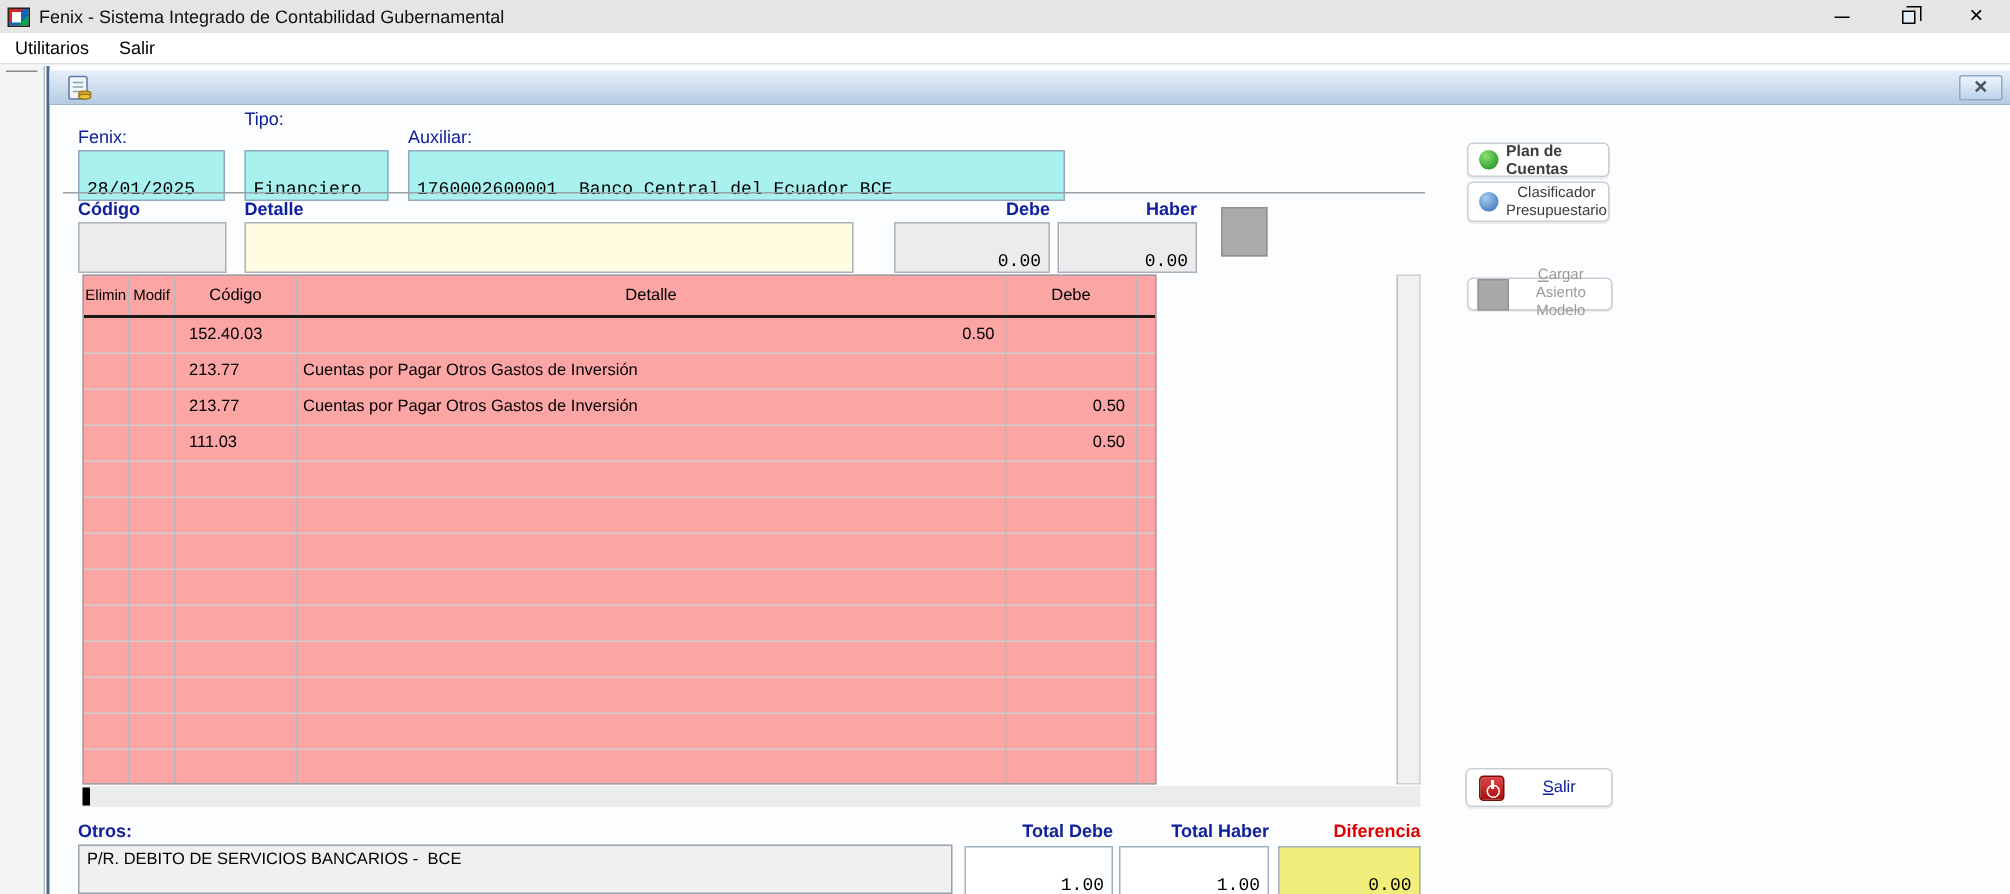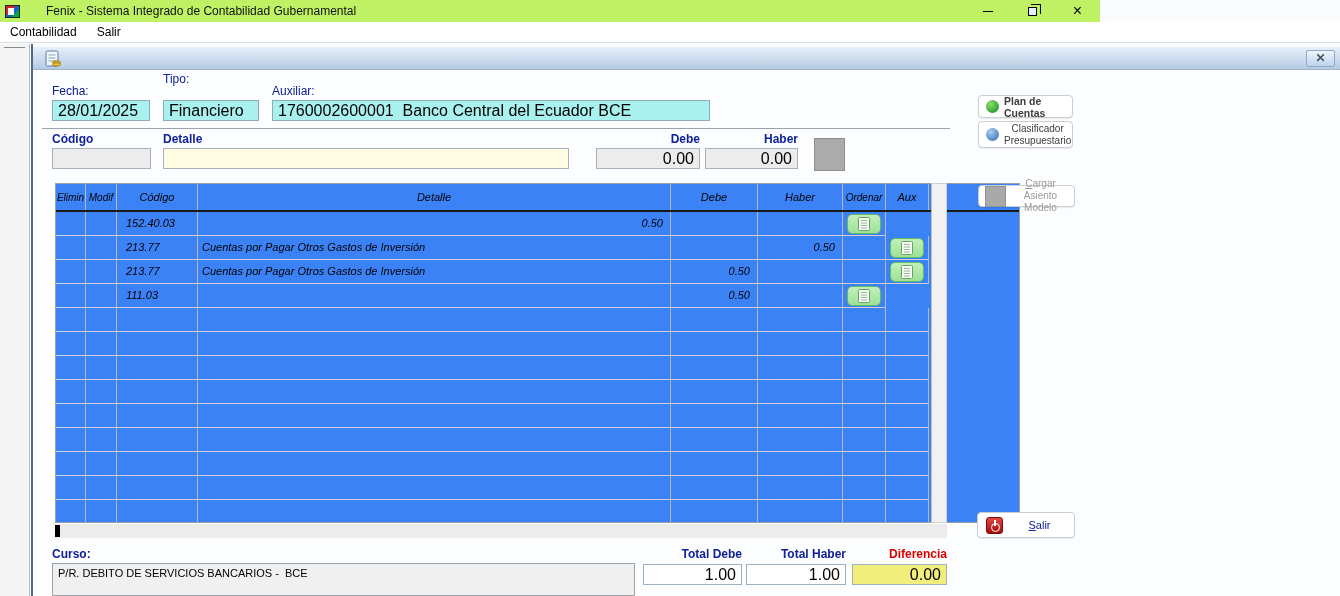--- a/index.html
+++ b/index.html
@@ -1,20 +1,20 @@
 <!DOCTYPE html>
 <html><head>
 <meta charset="utf-8">
 <style>
   * { margin:0; padding:0; box-sizing:border-box; }
   html,body { width:1340px; height:596px; overflow:hidden; }
   body { font-family:"Liberation Sans", sans-serif; background:#fbfcfd; position:relative; font-size:12px; color:#000; }
 
   
-  .titlebar { position:absolute; left:0; top:0; width:1100px; height:22px; background:#bef264; display:flex; align-items:center;gap:20px; }
+  .titlebar { position:absolute; left:0; top:0; width:1340px; height:22px; background:#e5e5e5; display:flex; align-items:center; }
   .app-icon { width:15px; height:13px; margin:0 6px 0 5px; position:relative; background:linear-gradient(135deg,#d22 0 40%,#16b 40% 70%,#0a4 70%); border:1px solid #222; }
   .app-icon::after { content:""; position:absolute; left:2px; top:2px; width:6px; height:7px; background:#fff; }
   .title-text { font-size:12px; color:#111; }
   .win-controls { position:absolute; right:0; top:0; height:22px; display:flex; }
   .win-btn { width:45px; height:22px; display:flex; align-items:center; justify-content:center; cursor:default; }
   .glyph-min { width:10px; border-top:1px solid #000; display:block; }
   .glyph-restore { width:9px; height:9px; border:1px solid #000; position:relative; background:#e3f0fa; }
   .glyph-restore::before { content:""; position:absolute; left:2px; top:-4px; width:9px; height:9px; border:1px solid #000; border-bottom:none; border-left:none; }
   .glyph-close { font-size:16px; line-height:16px; color:#000; }
 
@@ -27,30 +27,30 @@
   .mdi-area { position:absolute; left:31px; top:44px; width:1309px; height:552px; background:#fcfdfe; border-left:2px solid #4d6franco0; border-left:2px solid #4d6a8a; }
 
   .child-header { position:absolute; left:33px; top:47px; width:1307px; height:23px;
      background:linear-gradient(180deg,#e6f0fa 0%,#c6d8eb 65%,#b4cbe4 100%); border-bottom:1px solid #9db2cd; }
   .doc-icon { position:absolute; left:12px; top:3px; }
   .child-close { position:absolute; right:5px; top:3px; width:29px; height:17px; background:linear-gradient(180deg,#eef5fc,#bcd3ea); border:1px solid #8fa9c6; border-radius:2px; text-align:center; font-size:12px; font-weight:bold; color:#4a545e; line-height:15px; }
 
   
   .lbl { position:absolute; color:#10209a; font-size:12px; }
   .lbl.b { font-weight:bold; }
-  .field { position:absolute; border:1px solid #93a8bd; font-size:16px; padding:0 5px; line-height:19px; height:21px; background:#fff; white-space:pre; overflow:hidden; }
+  .field { position:absolute; border:1px solid #93a8bd; font-size:12px; padding:16px 5px; line-height:19px; height:21px; background:#fff; white-space:pre; overflow:hidden;font-family:Liberation Mono, monospace; }
   .cyan { background:#a9f1ef; }
   .grayf { background:#ececec; border-color:#a9b2bc; }
   .yellowf { background:#fffce1; border-color:#a9b2bc; }
   .num { text-align:right; }
   .sep-line { position:absolute; left:42px; top:128px; width:908px; border-top:1px solid #9aa2aa; }
   .gray-square { position:absolute; left:814px; top:138px; width:31px; height:33px; background:#ababab; border:1px solid #8f8f8f; }
 
   
-  .table { position:absolute; left:55px; top:183px; width:965px; height:340px; background:#3b82f6; border:1px solid #9aa0a6; overflow:hidden;font-style:italic; }
+  .table { position:absolute; left:55px; top:183px; width:716px; height:340px; background:#fca5a5; border:1px solid #9aa0a6; overflow:hidden; }
   .trow { display:grid; grid-template-columns:30px 31px 81px 473px 87px 85px 43px 43px; height:24px; }
   .trow.head { height:28px; border-bottom:2px solid #1a1a1a; }
   .tcell { border-right:1px solid #b9b9b9; border-bottom:1px solid #cfcfcf; font-size:11px; line-height:23px; padding:0 4px; overflow:hidden; white-space:nowrap; display:flex; align-items:center; }
   .trow.head .tcell { justify-content:center; border-bottom:none; font-size:11px; }
   .trow.head .tcell.small { font-size:10px; padding:0 1px; }
   .tcell.code { padding-left:9px; }
   .tcell.num { justify-content:flex-end; padding-right:7px; }
   .tcell.center { justify-content:center; }
   .aux-btn { width:36px; height:20px; background:linear-gradient(180deg,#c2f0ba,#9ce297); border:1px solid #63b863; border-radius:5px; display:flex; align-items:center; justify-content:center; cursor:pointer; padding:0; }
 
@@ -91,42 +91,42 @@
     <div class="win-btn">
         <span class="glyph-restore"></span>
       </div>
     <div class="win-btn">
         <span class="glyph-close">×</span>
       </div>
   </div>
 </div>
 
 <div class="menubar">
-  <div class="menu-item">Contabilidad</div>
+  <div class="menu-item">Utilitarios</div>
   <div class="menu-item">Salir</div>
 </div>
 
 <div class="left-strip">
     <div class="handle"></div>
   </div>
 <div class="mdi-area"></div>
 
 <div class="child-header">
   <svg class="doc-icon" width="17" height="18" viewBox="0 0 17 18">
     <rect x="1" y="1" width="12" height="15" rx="1.5" fill="#f2f6fb" stroke="#5a7aa0"></rect>
     <line x1="3.5" y1="5" x2="10.5" y2="5" stroke="#8aa" stroke-width="1"></line>
     <line x1="3.5" y1="8" x2="10.5" y2="8" stroke="#8aa" stroke-width="1"></line>
     <line x1="3.5" y1="11" x2="10.5" y2="11" stroke="#8aa" stroke-width="1"></line>
     <ellipse cx="11.5" cy="12.5" rx="4" ry="1.7" fill="#e8c040" stroke="#a07810"></ellipse>
     <ellipse cx="11.5" cy="14.4" rx="4" ry="1.7" fill="#e8c040" stroke="#a07810"></ellipse>
   </svg>
   <div class="child-close">✕</div>
 </div>
 
-<div class="lbl" style="left:52px; top:84px;">Fecha:</div>
+<div class="lbl" style="left:52px; top:84px;">Fenix:</div>
 <div class="field cyan" style="left:52px; top:100px; width:98px;">28/01/2025</div>
 
 <div class="lbl" style="left:163px; top:72px;">Tipo:</div>
 <div class="field cyan" style="left:163px; top:100px; width:96px;">Financiero</div>
 
 <div class="lbl" style="left:272px; top:84px;">Auxiliar:</div>
 <div class="field cyan" style="left:272px; top:100px; width:438px;">1760002600001  Banco Central del Ecuador BCE</div>
 
 <div class="sep-line"></div>
 
@@ -350,21 +350,21 @@
     <span class="accel">Cargar Asiento</span>
     <span style="display:block;">Modelo</span>
   </span>
 </div>
 
 <div class="side-btn" style="left:977px; top:512px; width:98px; height:26px;">
   <span class="power-icon"></span>
   <span class="salir-label"><span class="accel" style="display:inline-block;">Salir</span></span>
 </div>
 
-<div class="lbl b" style="left:52px; top:547px;">Curso:</div>
+<div class="lbl b" style="left:52px; top:547px;">Otros:</div>
 <div class="glosa-box">P/R. DEBITO DE SERVICIOS BANCARIOS -  BCE</div>
 
 <div class="lbl b" style="left:643px; top:547px; width:99px; text-align:right;">Total Debe</div>
 <div class="field num" style="left:643px; top:564px; width:99px; height:21px; border-color:#9db0c2;">1.00</div>
 
 <div class="lbl b" style="left:746px; top:547px; width:100px; text-align:right;">Total Haber</div>
 <div class="field num" style="left:746px; top:564px; width:100px; height:21px; border-color:#9db0c2;">1.00</div>
 
 <div class="lbl b red" style="left:852px; top:547px; width:95px; text-align:right;">Diferencia</div>
 <div class="field num difff" style="left:852px; top:564px; width:95px; height:21px; border-color:#9db0c2;">0.00</div>

